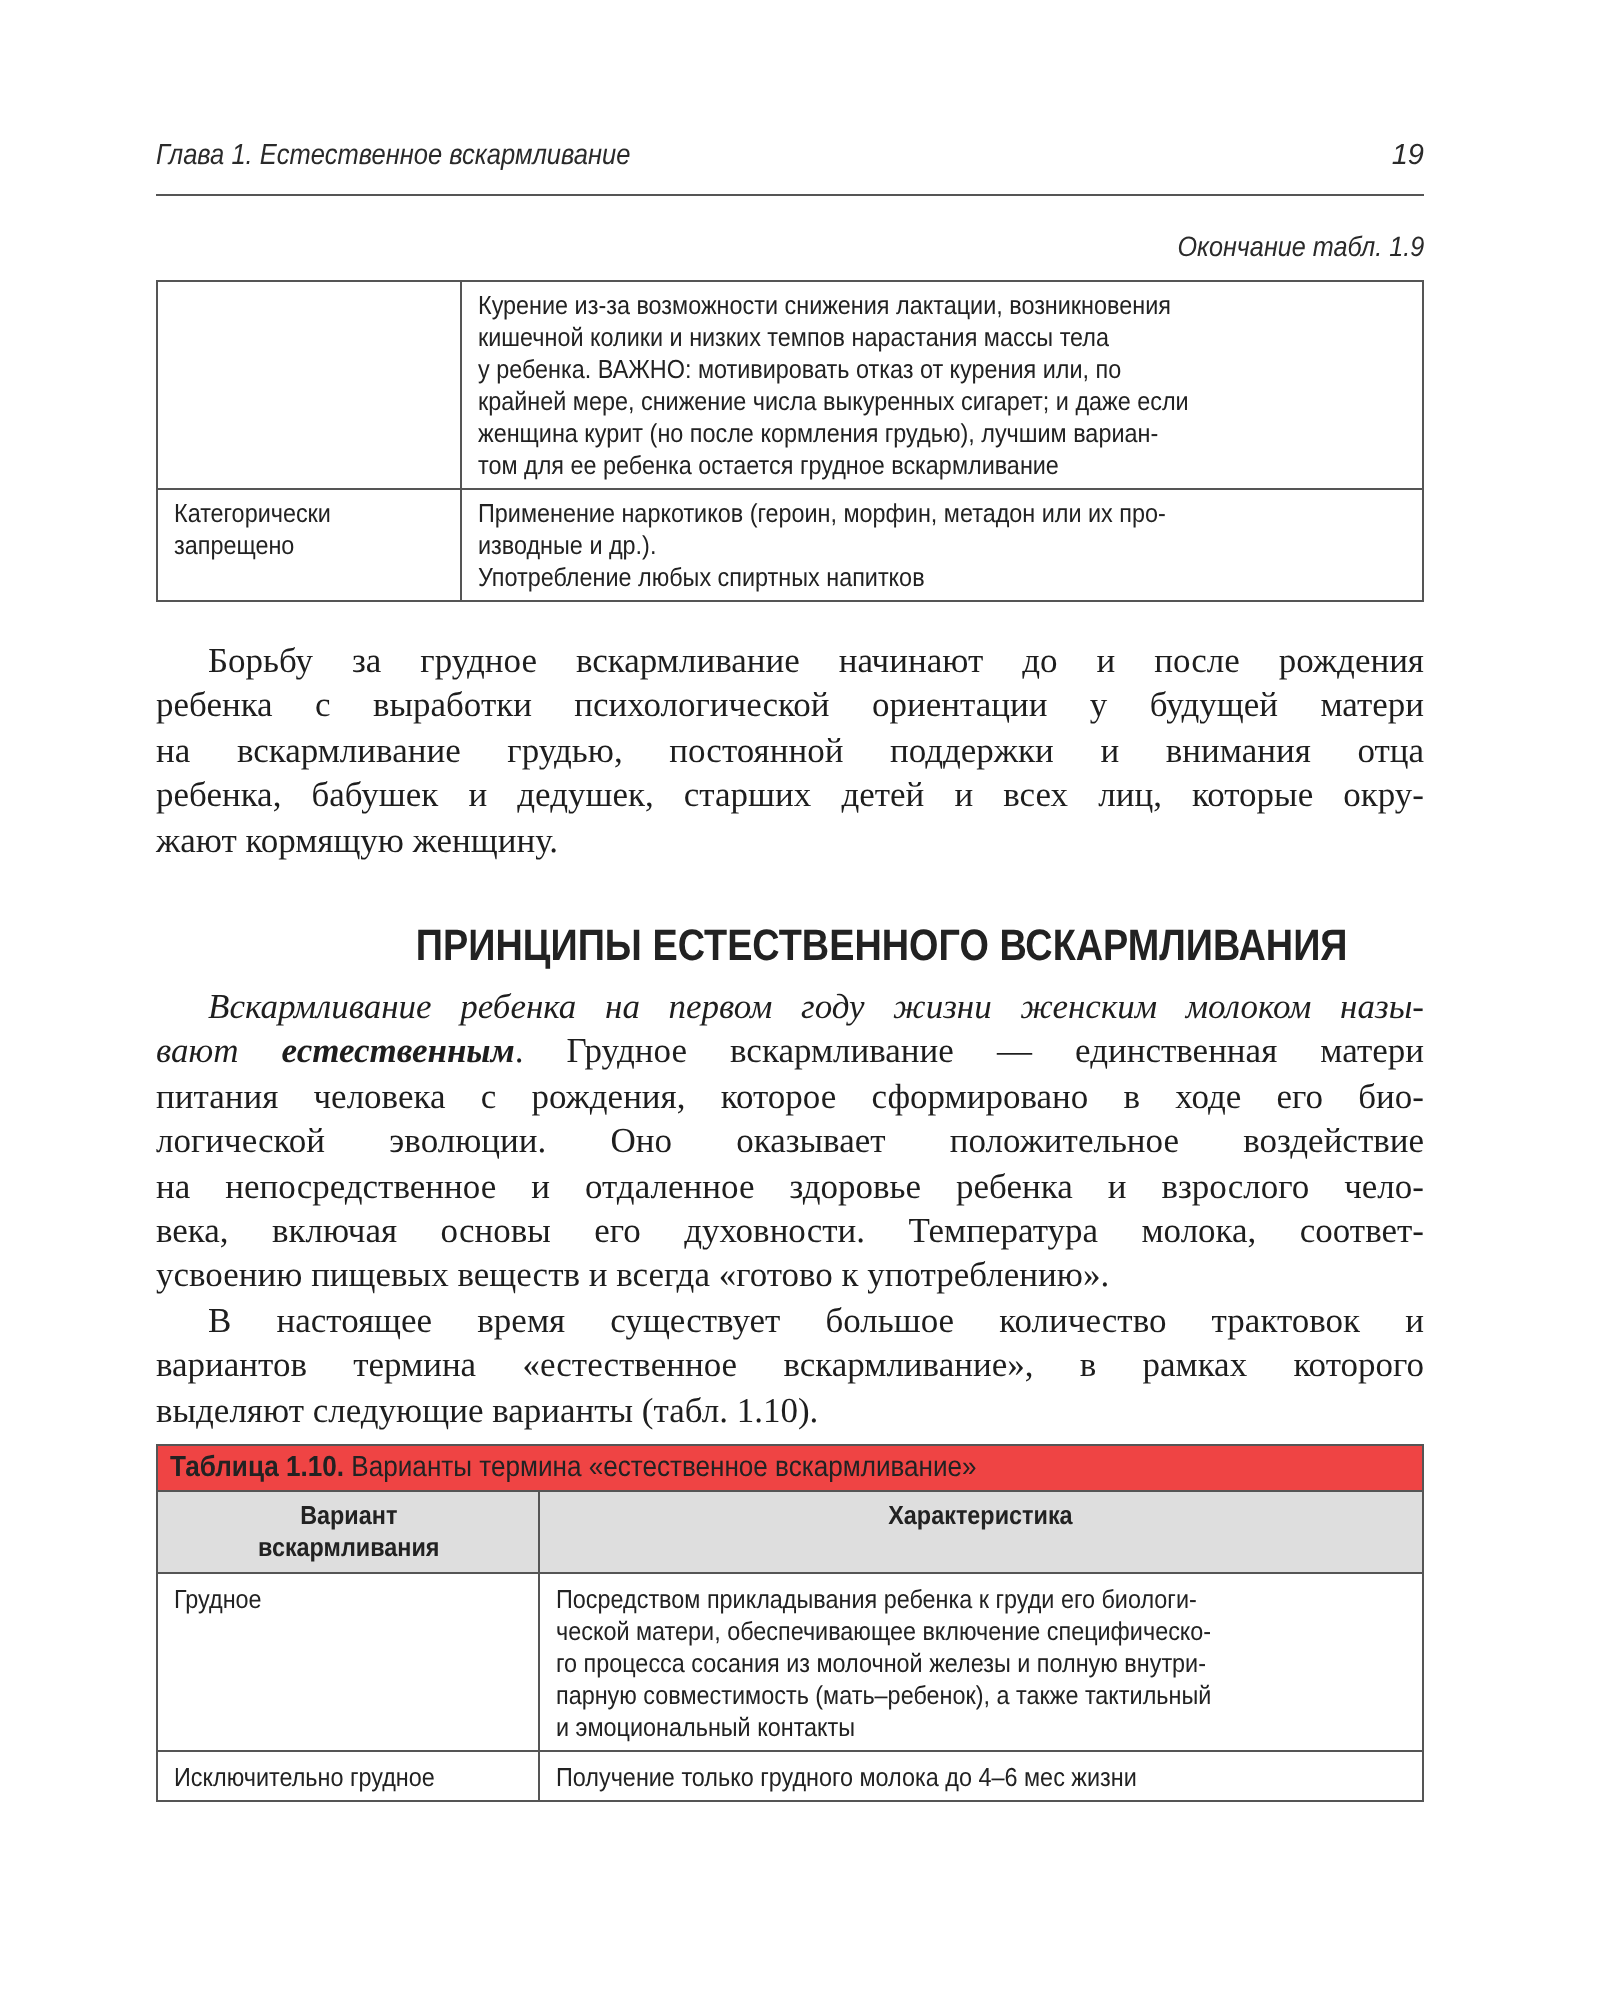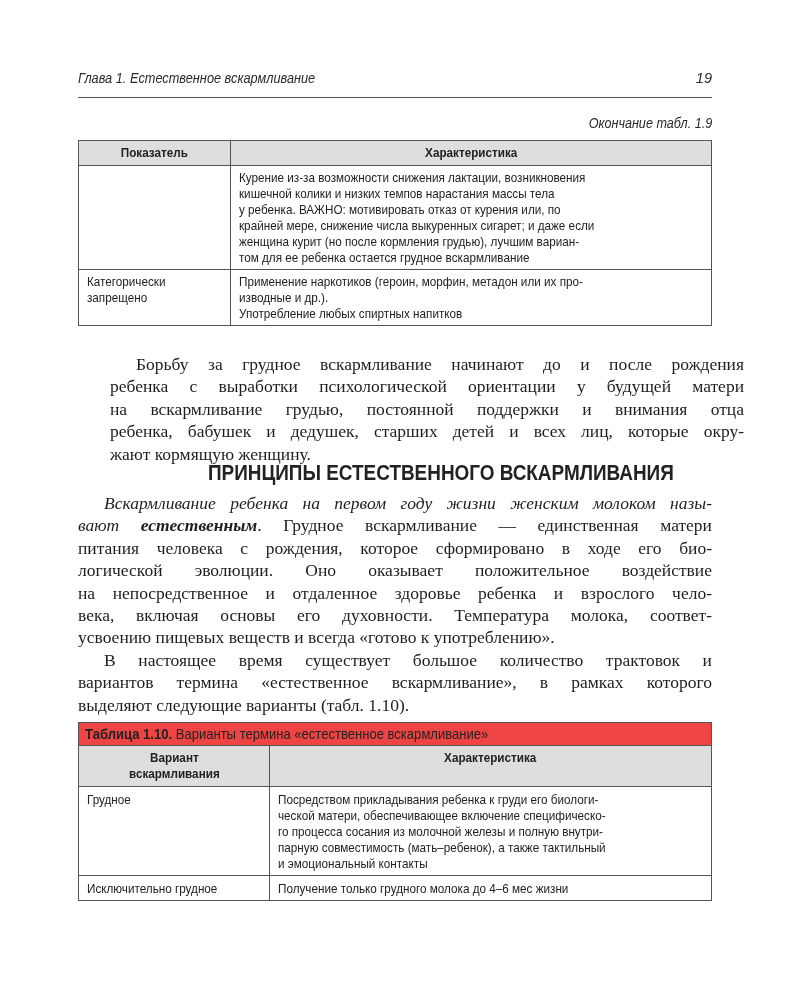--- a/index.html
+++ b/index.html
@@ -23,21 +23,21 @@
 
     #table19 { position: absolute; left: 0; top: 140px; width: 634px; border: 1.5px solid #555; }
     #table19 td { padding: 4px 8px 3px 8px; }
     #table19 .col1 { width: 135px; }
 
     .body-text { position: absolute; left: 0; width: 634px; font-family: "Liberation Serif", serif;
       font-size: 17.5px; line-height: 22.4px; text-align: justify; color: #1e1e1e; }
     .body-text p { margin: 0; text-indent: 26px; }
     .body-text p .line { display: block; text-align: justify; text-align-last: justify; }
     .body-text p .line.last { text-align-last: left; }
-    #para1 { top: 353px; margin-left: 32px; }
+    #para1 { top: 319px; }
 
     .section-heading { position: absolute; left: 0; top: 460px; width: 634px; text-align: right;
       font-family: "Liberation Sans", sans-serif; font-weight: bold; font-size: 22px; color: #222; }
     .section-heading span { display: inline-block; transform: scaleX(0.86); transform-origin: center; }
 
     #para2 { top: 492px; }
 
     #table110 { position: absolute; left: 0; top: 722px; width: 634px; border: 1.5px solid #555; }
     #table110 .title-row td { background: #ef4444; padding: 3px 6px; font-size: 14.5px; }
     #table110 .title-row b { font-weight: bold; }
@@ -52,24 +52,20 @@
   <div class="running-head">
     <span class="chapter">Глава 1. Естественное вскармливание</span>
   </div>
   <div style="position:absolute; right:0; top:70px; font-family:'Liberation Sans', sans-serif; font-style:italic; font-size:14.5px; color:#2a2a2a;">19</div>
   <div class="head-rule"></div>
 
   <div class="cont-label">Окончание табл. 1.9</div>
 
   <table class="tbl" id="table19">
     <tbody>
-        <tr>
-      <th class="col1"><span class="condc">Показатель</span></th>
-      <th><span class="condc">Характеристика</span></th>
-    </tr>
     <tr>
       <td class="col1"></td>
       <td>
         <span class="cond">
           <span>Курение из-за возможности снижения лактации, возникновения</span><br>
           <span>кишечной колики и низких темпов нарастания массы тела</span><br>
           <span>у ребенка. ВАЖНО: мотивировать отказ от курения или, по</span><br>
           <span>крайней мере, снижение числа выкуренных сигарет; и даже если</span><br>
           <span>женщина курит (но после кормления грудью), лучшим вариан-</span><br>
           <span>том для ее ребенка остается грудное вскармливание</span>

